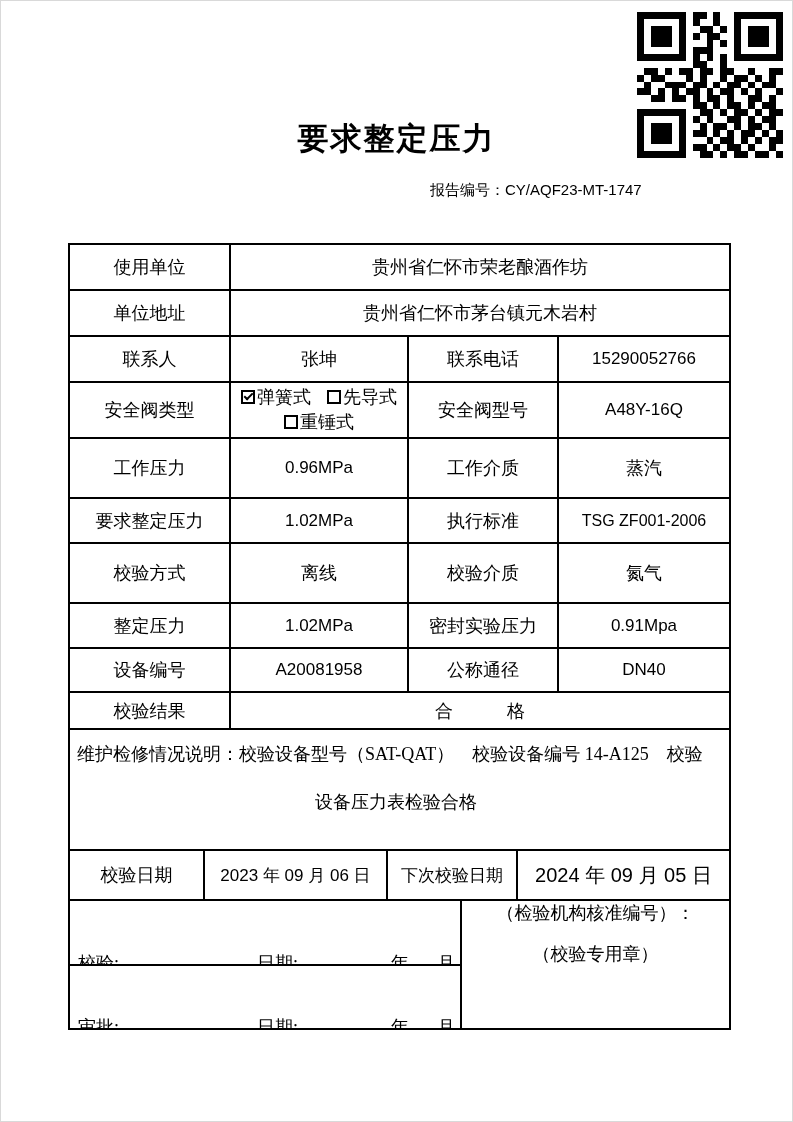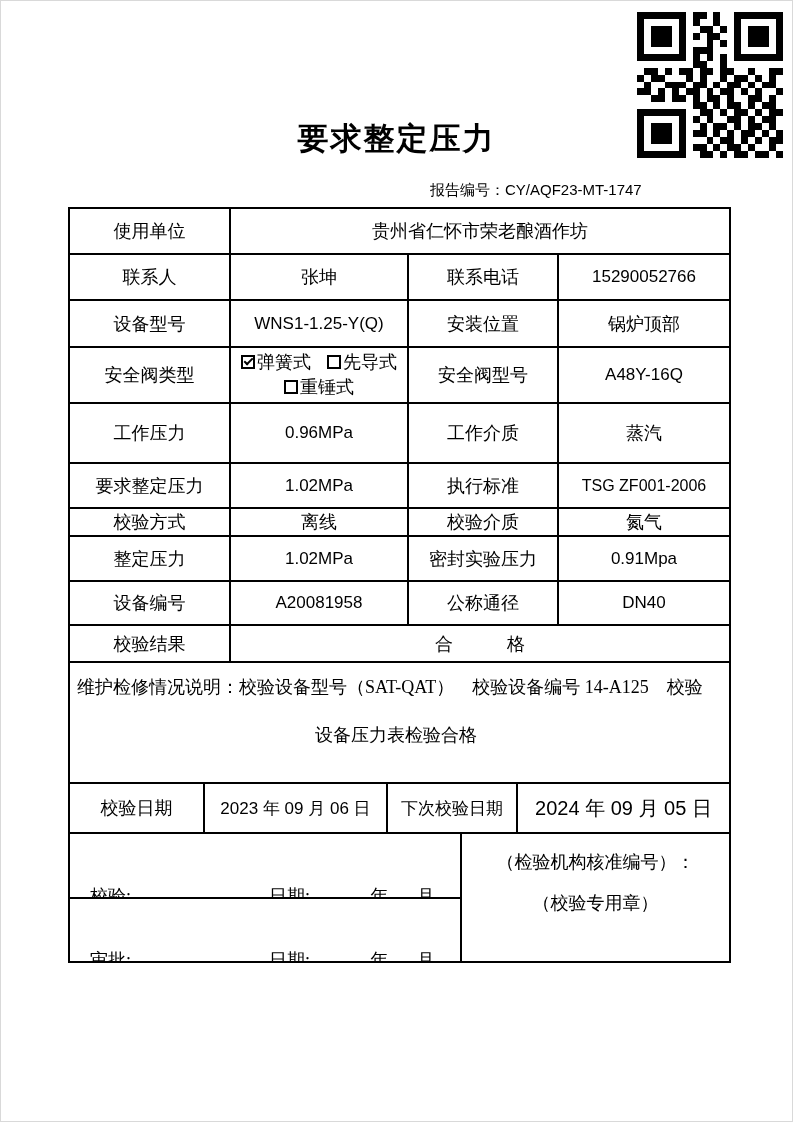--- a/index.html
+++ b/index.html
@@ -16,21 +16,21 @@
   }
   .report-no{
     position:absolute;top:181px;left:430px;font-size:15px;white-space:nowrap;
   }
   .report-no .val{font-family:"Liberation Sans","DejaVu Sans",sans-serif;font-size:15px;}
 
   .qr{position:absolute;top:12px;left:637px;width:146px;height:146px;}
   .qr svg{width:100%;height:100%;shape-rendering:crispEdges;}
 
   .tbl-wrap{position:absolute;top:207px;left:68px;width:661px;}
-  table{border-collapse:collapse;table-layout:fixed;width:661px;}
+  table{border-collapse:collapse;table-layout:fixed;width:661px;margin-top:36px;}
   table.follow{margin-top:-2px;}
   td{
     border:2px solid #000;text-align:center;vertical-align:middle;
     font-size:18px;padding:0 2px;overflow:hidden;
   }
   .sans{font-family:"Liberation Sans","DejaVu Sans",sans-serif;font-size:17px;}
   .sans-sm{font-family:"Liberation Sans","DejaVu Sans",sans-serif;font-size:16px;}
 
   
   .cb{display:inline-block;width:14px;height:14px;border:2px solid #000;
@@ -40,28 +40,28 @@
     border-left:2px solid #000;border-bottom:2px solid #000;transform:rotate(-45deg);
   }
   .valve-cell{font-size:18px;line-height:25px;padding:2px 0;}
   .valve-opt{white-space:nowrap;}
   .valve-gap{display:inline-block;width:16px;}
 
   .maint-cell{text-align:left;vertical-align:top;padding:12px 14px 0 7px;}
   .maint-line1{font-size:18px;}
   .maint-line2{font-size:18px;text-align:center;margin-top:24px;}
 
-  .sig-cell{text-align:center;padding:12px;}
+  .sig-cell{text-align:right;padding:0;}
   .sig-row-inner{position:relative;height:100%;font-size:18px;}
   .sig-label{position:absolute;left:8px;top:0;}
   .sig-date-label{position:absolute;left:187px;top:0;}
   .sig-ymd{position:absolute;left:280px;top:0;letter-spacing:5px;}
   .sig-cell .sig-row-inner{top:18px;}
 
-  .stamp-cell{vertical-align:top;padding-top:16px;font-size:18px;}
+  .stamp-cell{vertical-align:top;font-size:18px;}
   .stamp-line2{margin-top:17px;}
 </style>
 </head>
 <body>
 
 <div class="page-frame"></div>
 
 <div class="doc-title">要求整定压力</div>
 
 <div class="report-no">
@@ -82,30 +82,28 @@
         <col style="width:178px">
         <col style="width:150px">
         <col style="width:172px">
       </colgroup>
     <tbody>
         <tr style="height:46px">
       <td>使用单位</td>
       <td colspan="3">贵州省仁怀市荣老酿酒作坊</td>
     </tr>
     <tr style="height:46px">
+      <td>单位地址</td>
+      <td colspan="3">贵州省仁怀市茅台镇元木岩村</td>
+    </tr>
+    <tr style="height:46px">
       <td>联系人</td>
       <td>张坤</td>
       <td>联系电话</td>
       <td class="sans">15290052766</td>
-    </tr>
-    <tr style="height:47px">
-      <td>设备型号</td>
-      <td class="sans">WNS1-1.25-Y(Q)</td>
-      <td>安装位置</td>
-      <td>锅炉顶部</td>
     </tr>
     <tr style="height:51px">
       <td>安全阀类型</td>
       <td class="valve-cell">
         <div>
           <span class="valve-opt"><span class="cb checked"></span><span>弹簧式</span></span><span class="valve-gap"></span><span class="valve-opt"><span class="cb"></span><span>先导式</span></span>
         </div>
         <div>
           <span class="valve-opt"><span class="cb"></span><span>重锤式</span></span>
         </div>
@@ -118,21 +116,21 @@
       <td class="sans">0.96MPa</td>
       <td>工作介质</td>
       <td>蒸汽</td>
     </tr>
     <tr style="height:45px">
       <td>要求整定压力</td>
       <td class="sans">1.02MPa</td>
       <td>执行标准</td>
       <td class="sans-sm">TSG ZF001-2006</td>
     </tr>
-    <tr style="height:28px">
+    <tr style="height:60px">
       <td>校验方式</td>
       <td>离线</td>
       <td>校验介质</td>
       <td>氮气</td>
     </tr>
     <tr style="height:45px">
       <td>整定压力</td>
       <td class="sans">1.02MPa</td>
       <td>密封实验压力</td>
       <td class="sans">0.91Mpa</td>

